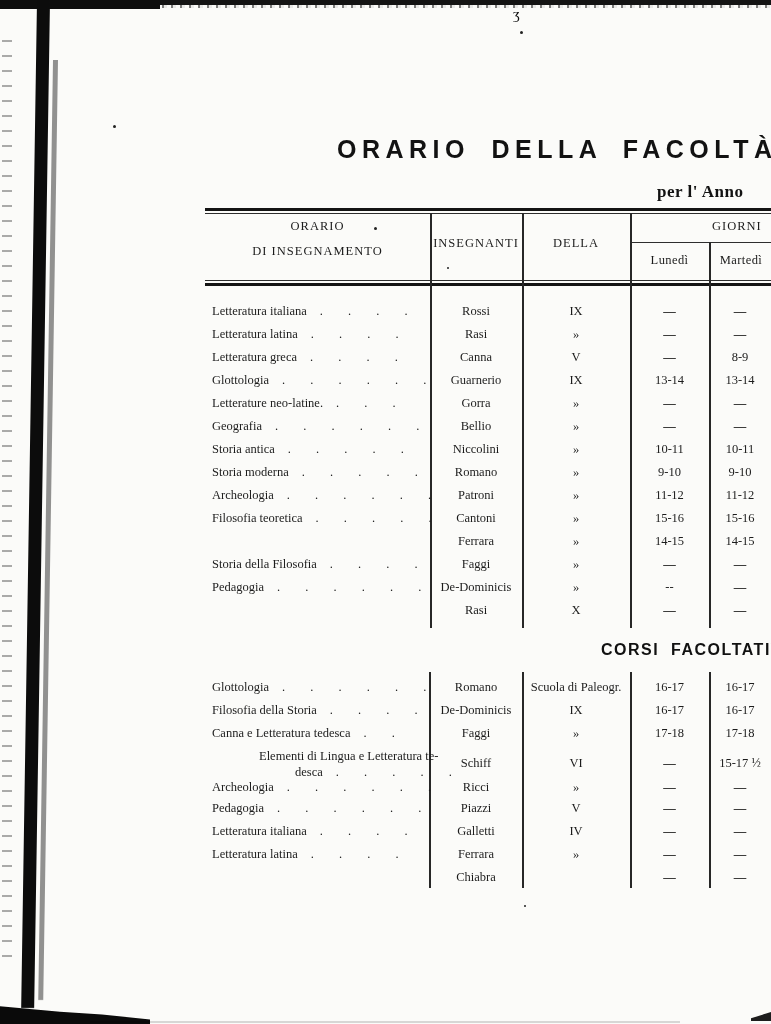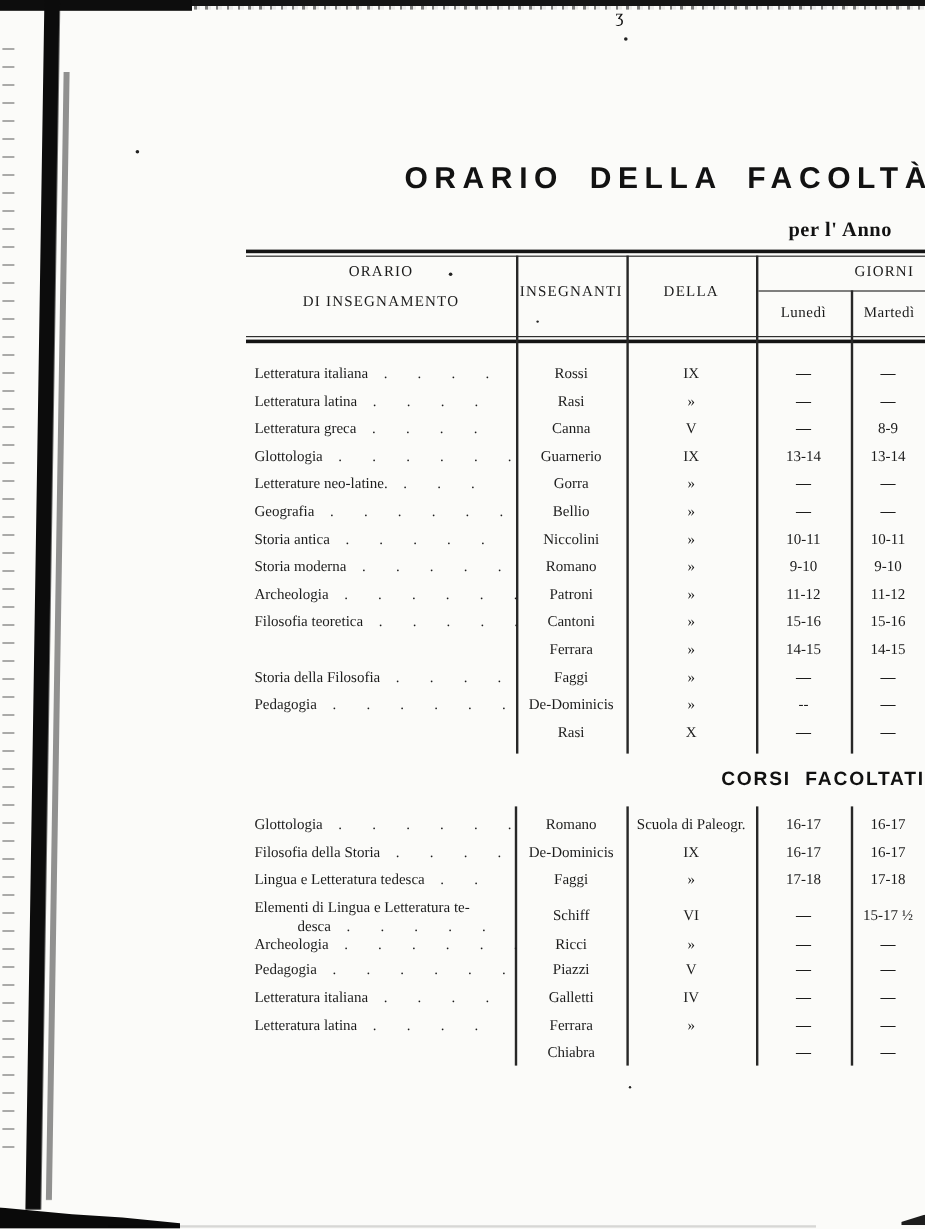--- a/index.html
+++ b/index.html
@@ -56,21 +56,21 @@
   .c-aula { left:317px; width:108px; text-align:center; }
   .c-lun  { left:425px; width:79px;  text-align:center; }
   .c-mar  { left:504px; width:62px;  text-align:center; }
   .dots { padding-left:13px; word-spacing:20px; letter-spacing:1px; color:#1c1c1c; }
   .dash { font-weight:600; }
 
   
   .row-tall { height:36px; }
   .row-tall .cell { line-height:36px; }
   .row-tall .c-mat { line-height:16px; top:3px; white-space:pre-line;
-    padding-left:36px; text-indent:-36px; width:240px; }
+    padding-left:36px; text-indent:-36px; width:240px;margin-left:47px; }
 </style>
 </head>
 <body>
 
 <div class="abs top-band"></div>
 <div class="abs top-band2"></div>
 <div class="abs top-band3"></div>
 <div class="abs binding"></div>
 <div class="abs binding2"></div>
 <div class="abs edge-noise"></div>
@@ -221,21 +221,21 @@
     <div class="cell c-mar">16-17</div>
   </div>
   <div class="t-row" style="top:699px">
     <div class="cell c-mat"><span>Filosofia della Storia</span><span class="dots">. . . .</span></div>
     <div class="cell c-ins">De-Dominicis</div>
     <div class="cell c-aula">IX</div>
     <div class="cell c-lun">16-17</div>
     <div class="cell c-mar">16-17</div>
   </div>
   <div class="t-row" style="top:722px">
-    <div class="cell c-mat"><span>Lingua e Letteratura tedesca</span><span class="dots">. .</span></div>
+    <div class="cell c-mat"><span>Canna e Letteratura tedesca</span><span class="dots">. .</span></div>
     <div class="cell c-ins">Faggi</div>
     <div class="cell c-aula">»</div>
     <div class="cell c-lun">17-18</div>
     <div class="cell c-mar">17-18</div>
   </div>
   <div class="t-row row-tall" style="top:745px">
     <div class="cell c-mat"><span>Elementi di Lingua e Letteratura te-
 desca</span><span class="dots">. . . . .</span></div>
     <div class="cell c-aula">VI</div>
     <div class="cell c-ins">Schiff</div>

